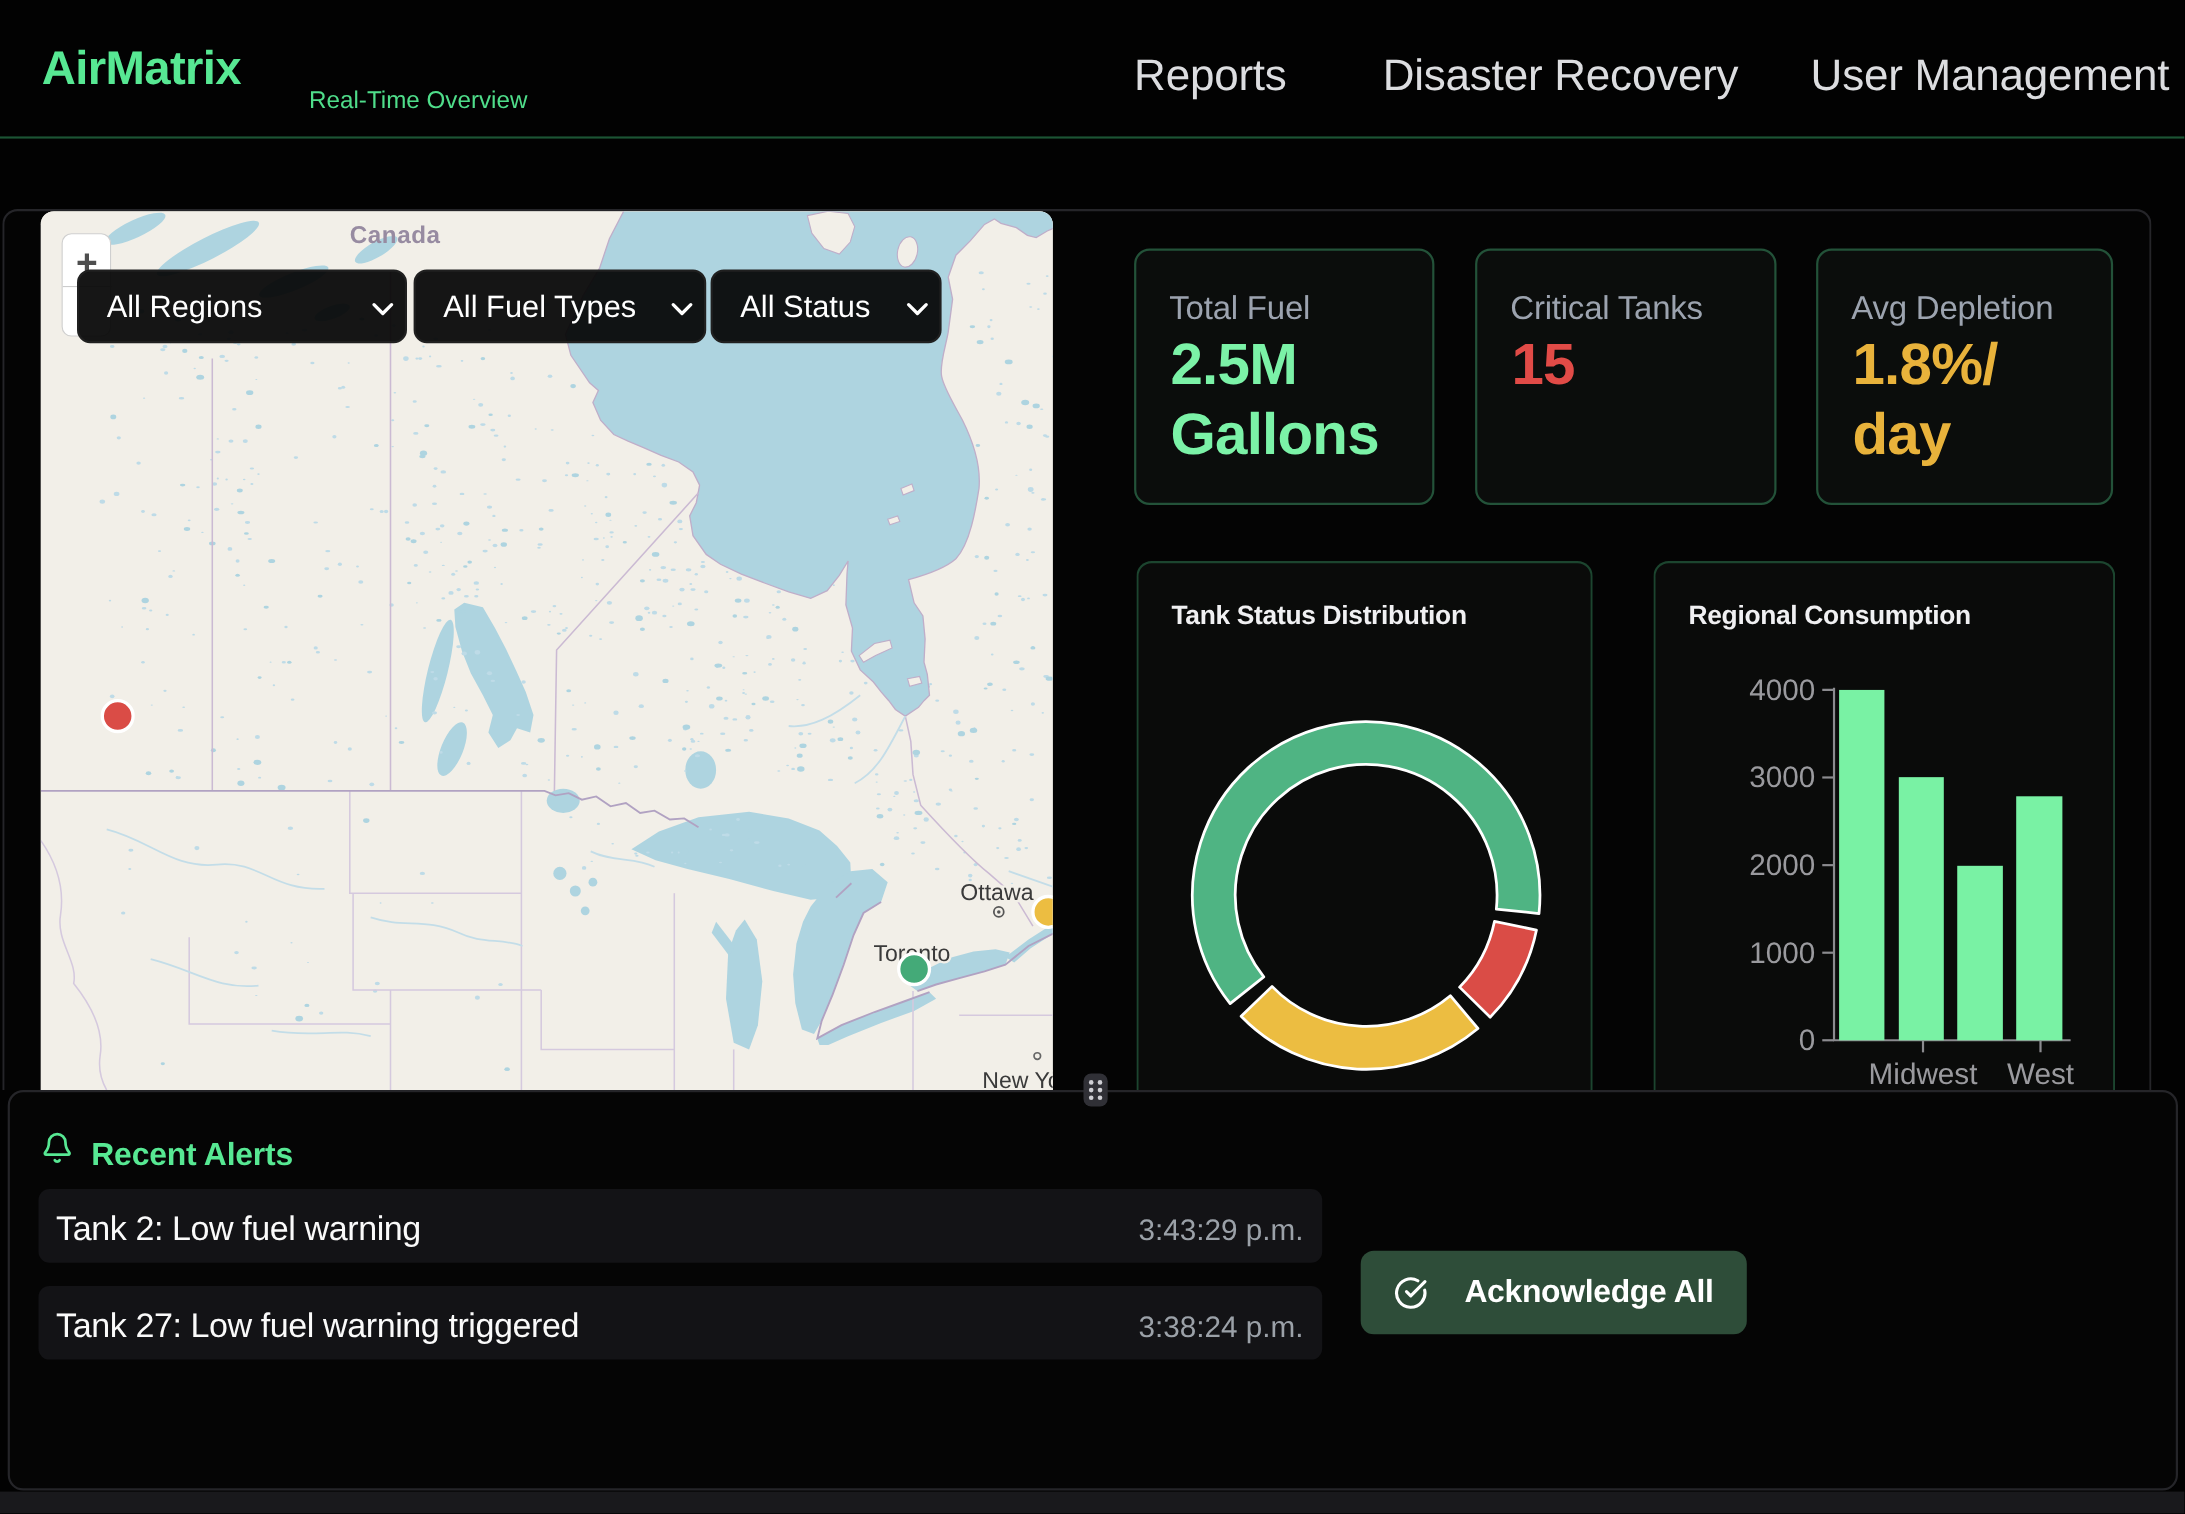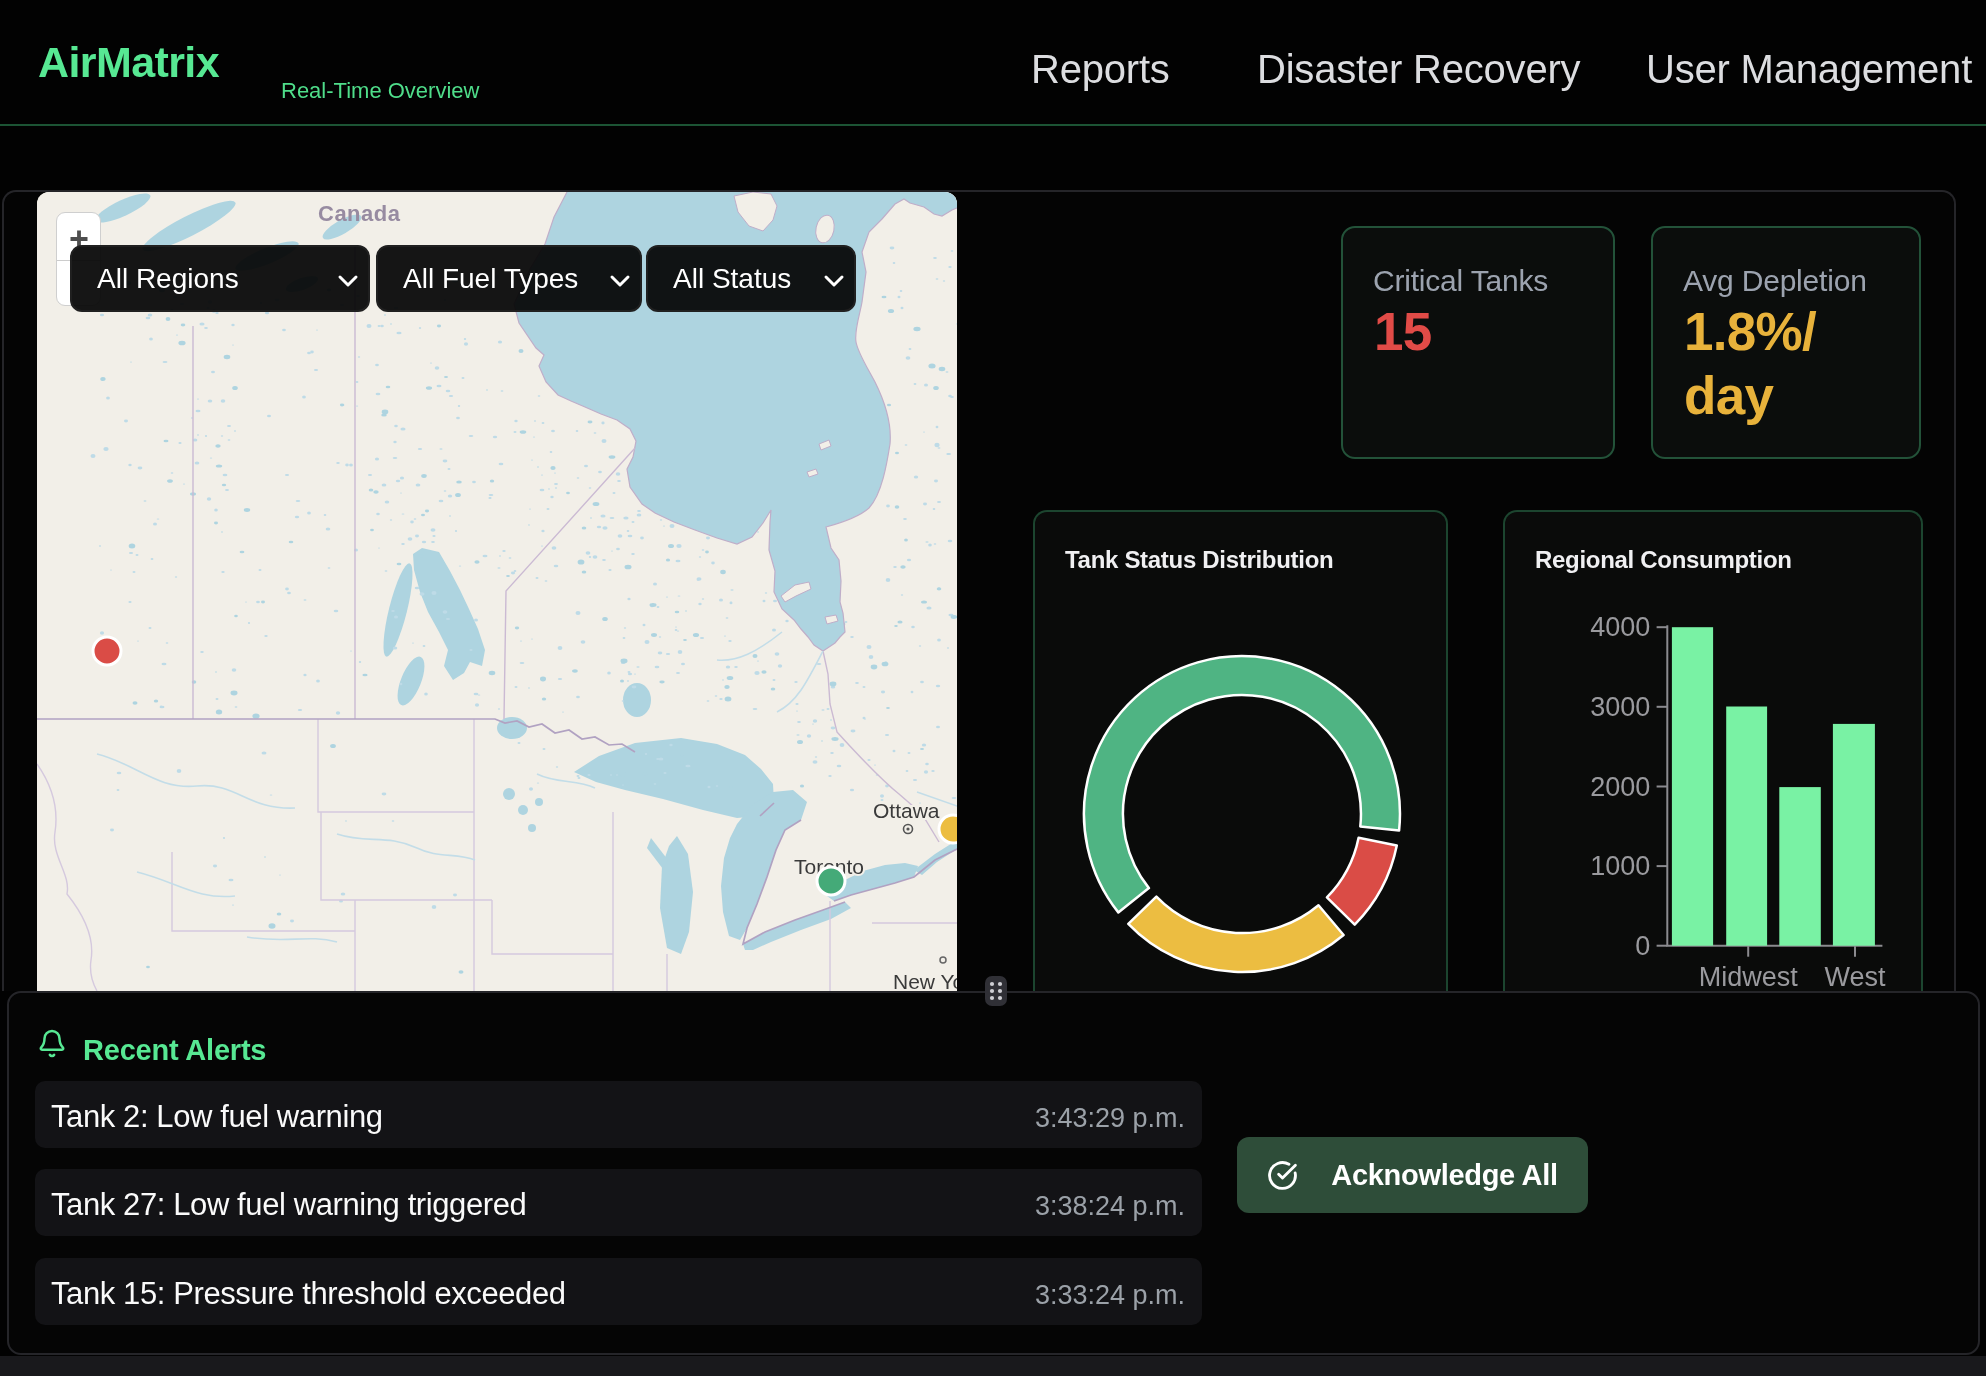--- a/index.html
+++ b/index.html
@@ -884,20 +884,24 @@
         <path d="M3 3 L11 11 L19 3" fill="none" stroke="#fff" stroke-width="3" stroke-linecap="round" stroke-linejoin="round"></path>
       </svg>
     </div>
   <div id="zoomctl" class="abs">
     <svg style="position:absolute;left:13px;top:17px;" width="18" height="18" viewBox="0 0 18 18">
         <path d="M9 0.5 V17.5 M0.5 9 H17.5" stroke="#4e4e4e" stroke-width="3.8"></path>
       </svg>
     <div class="zline"></div>
   </div>
 
+  <div class="stat abs" style="left:1031px; width:273px;">
+    <div class="lbl" style="top:38px;">Total Fuel</div>
+    <div class="val" style="top:72px; color:#7bf2a7;">2.5M<br>Gallons</div>
+  </div>
   <div class="stat abs" style="left:1341px; width:274px;">
     <div class="lbl" style="top:38px;">Critical Tanks</div>
     <div class="val" style="top:72px; color:#e14b47;">15</div>
   </div>
   <div class="stat abs" style="left:1651px; width:270px;">
     <div class="lbl" style="top:38px;">Avg Depletion</div>
     <div class="val" style="top:72px; color:#e8b23b;">1.8%/<br>day</div>
   </div>
 
   <div class="chart abs" style="left:1033px; width:415px;">
@@ -961,24 +965,20 @@
   </svg>
   <div id="alerttitle" class="abs">Recent Alerts</div>
   <div class="arow abs" style="top:1081px;">
     <div class="t">Tank 2: Low fuel warning</div>
       <div class="ts">3:43:29 p.m.</div>
   </div>
   <div class="arow abs" style="top:1169px;">
     <div class="t">Tank 27: Low fuel warning triggered</div>
       <div class="ts">3:38:24 p.m.</div>
   </div>
-  <div class="arow abs" style="top:1258px;">
-    <div class="t">Tank 15: Pressure threshold exceeded</div>
-      <div class="ts">3:33:24 p.m.</div>
-  </div>
   <div id="ackbtn" class="btn abs">
     <svg width="31" height="31" viewBox="0 0 24 24" fill="none" stroke="#fff" stroke-width="2.2" stroke-linecap="round" stroke-linejoin="round">
       <path d="M21.801 10A10 10 0 1 1 17 3.335"></path>
         <path d="m9 11 3 3L22 4"></path>
     </svg>
     <div class="bt">Acknowledge All</div>
   </div>
 </div>
 
 </body></html>

